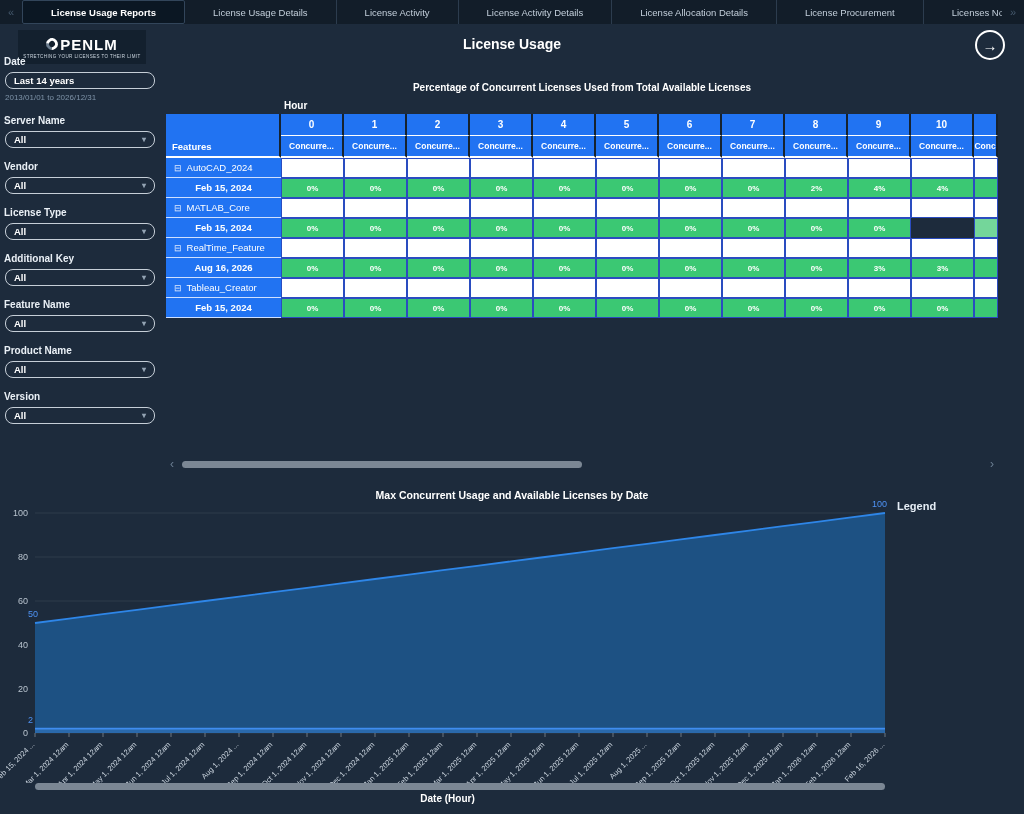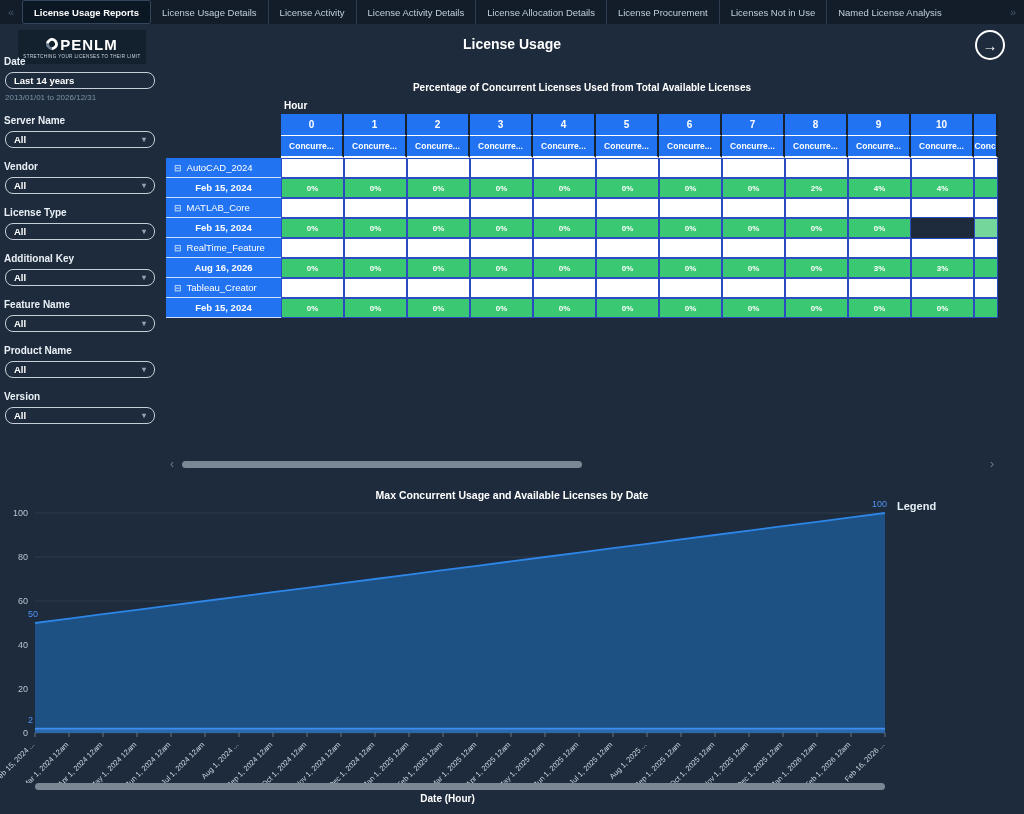--- a/index.html
+++ b/index.html
@@ -6,21 +6,21 @@
   html,body { background:#10121a; }
   #app { position:relative; width:1024px; height:814px; background:#1d2b3c;
          font-family:"Liberation Sans", sans-serif; color:#fff; overflow:hidden; }
 
   
   .tabbar { position:absolute; top:0; left:0; width:1024px; height:24px; background:#121d29;
             display:flex; align-items:stretch; overflow:hidden; }
   .tab-chev { width:22px; display:flex; align-items:center; justify-content:center;
               color:#44586c; font-size:11px; flex:0 0 auto; }
   .tab-list { display:flex; flex:1 1 auto; overflow:hidden; }
-  .tab { padding:0 11px; display:flex; align-items:center; font-size:9.5px; color:#c3cfdb;
+  .tab { padding:0 28px; display:flex; align-items:center; font-size:9.5px; color:#c3cfdb;
          white-space:nowrap; border-left:1px solid #2c3c4e; }
   .tab:first-child { border-left:none; }
   .tab.active { background:#0b1723; border:1px solid #32455a; border-radius:2px;
                 color:#fff; font-weight:bold; }
   .tab.active + .tab { border-left:none; }
 
   
   .topbar { position:absolute; top:28px; left:0; width:1024px; height:40px; }
   .logo-box { position:absolute; left:18px; top:2px; width:128px; height:34px; background:#13202e;
               display:flex; flex-direction:column; align-items:center; justify-content:center; }
@@ -183,20 +183,21 @@
             <span class="fcaret">▾</span>
           </div>
         </div>
       </div>
   </div>
 
   <div class="main">
     <div class="tbl-title">Percentage of  Concurrent Licenses Used from Total Available Licenses</div>
     <div class="hour-label">Hour</div>
     <div class="utable">
+        <div class="u-fh" style="grid-area: 1 / 1 / 3;">Features</div>
         <div class="u-hour" style="grid-area: 1 / 2;">0</div>
         <div class="u-hour" style="grid-area: 1 / 3;">1</div>
         <div class="u-hour" style="grid-area: 1 / 4;">2</div>
         <div class="u-hour" style="grid-area: 1 / 5;">3</div>
         <div class="u-hour" style="grid-area: 1 / 6;">4</div>
         <div class="u-hour" style="grid-area: 1 / 7;">5</div>
         <div class="u-hour" style="grid-area: 1 / 8;">6</div>
         <div class="u-hour" style="grid-area: 1 / 9;">7</div>
         <div class="u-hour" style="grid-area: 1 / 10;">8</div>
         <div class="u-hour" style="grid-area: 1 / 11;">9</div>

